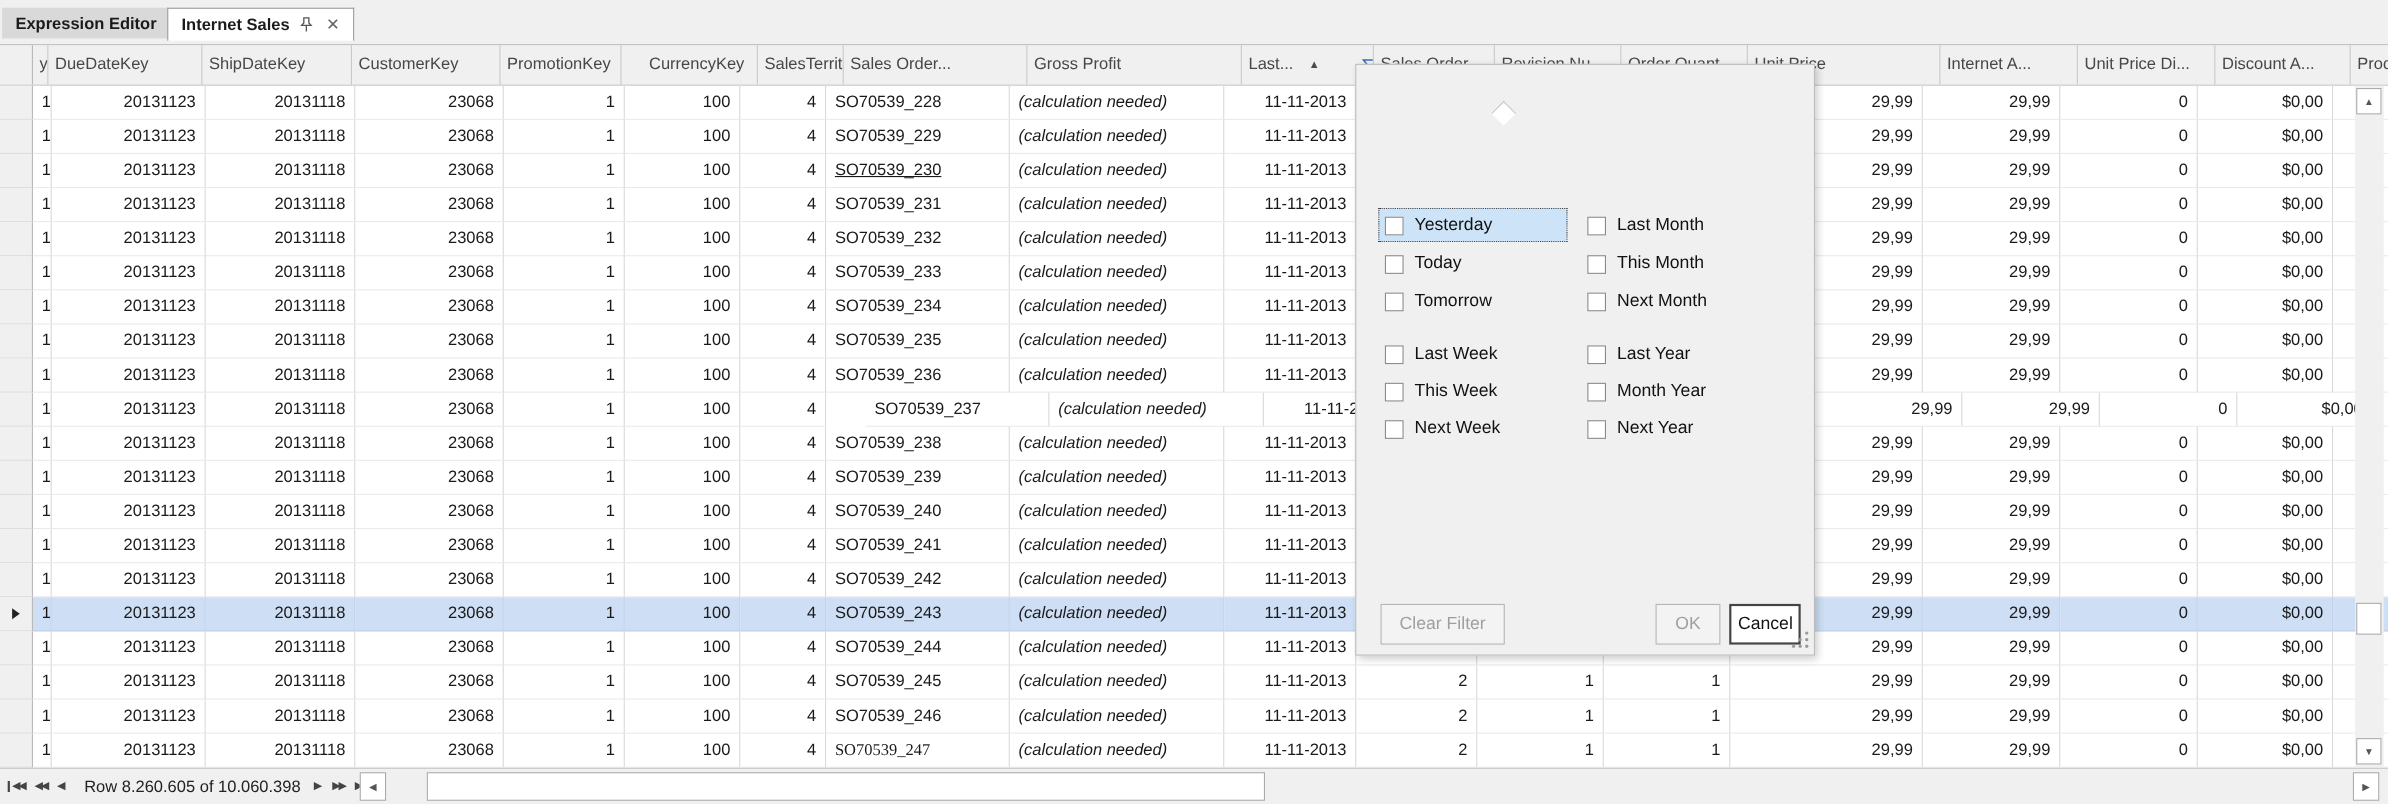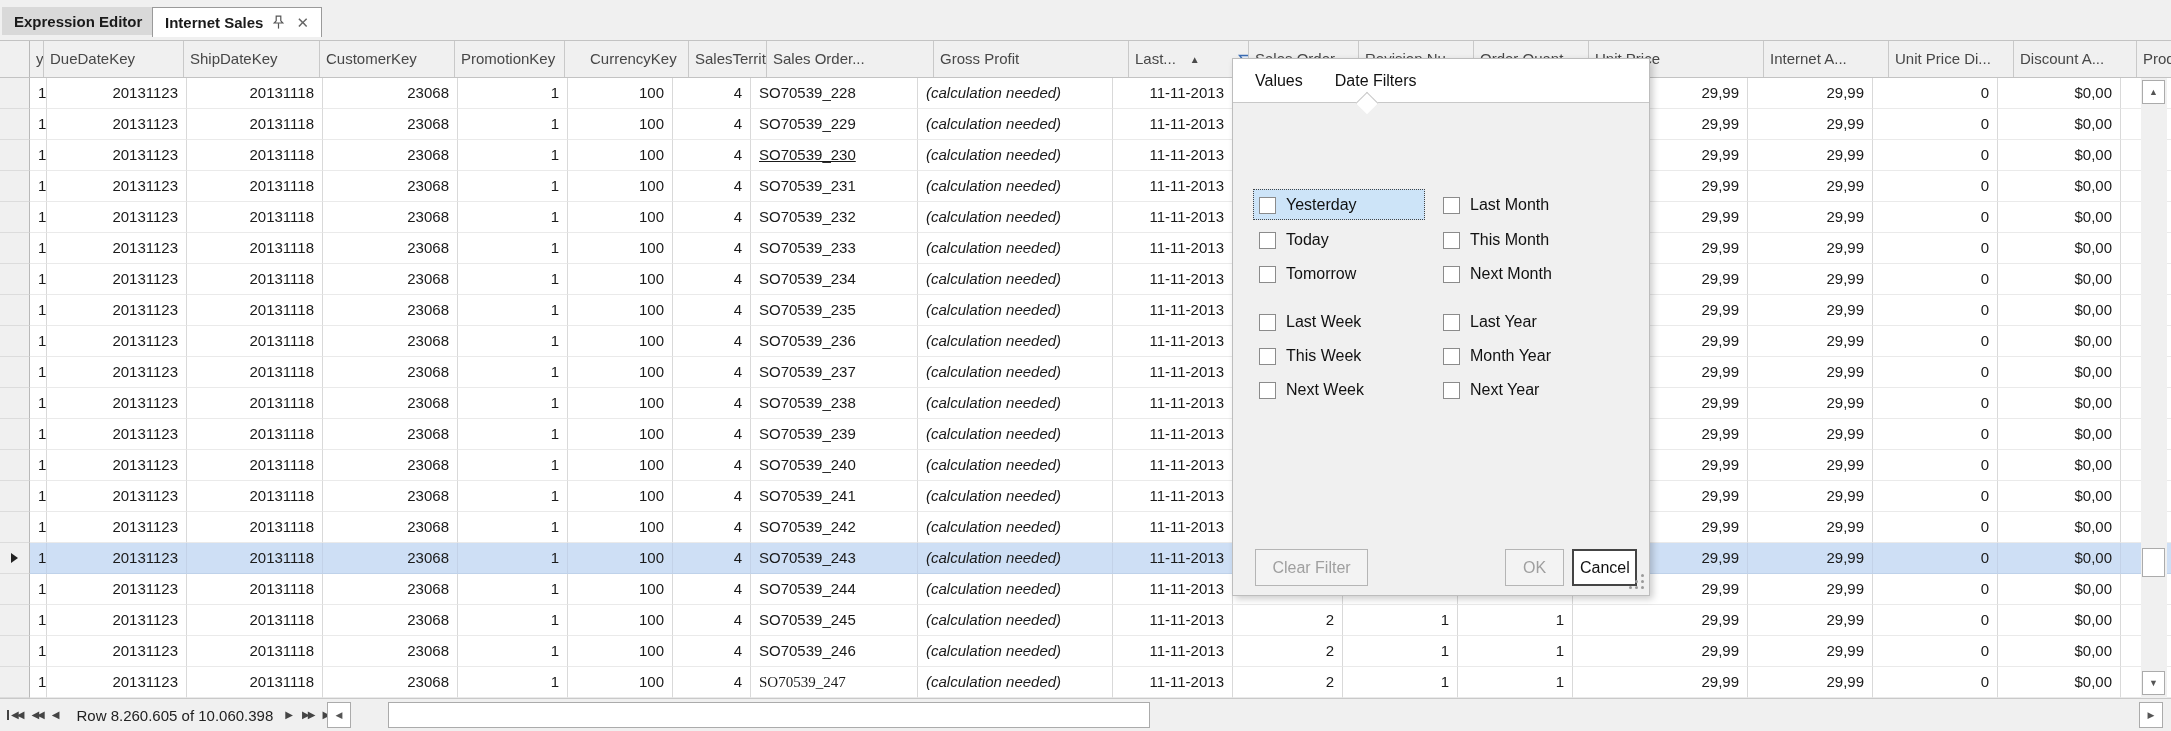--- a/index.html
+++ b/index.html
@@ -342,21 +342,21 @@
       </div>
       <div class="grow">
         <div class="gcell rowhead" style="width: 30px;"></div>
         <div class="gcell al-r" style="width: 14px;">1</div>
         <div class="gcell al-r" style="width: 140px;">20131123</div>
         <div class="gcell al-r" style="width: 136px;">20131118</div>
         <div class="gcell al-r" style="width: 135px;">23068</div>
         <div class="gcell al-r" style="width: 110px;">1</div>
         <div class="gcell al-r" style="width: 105px;">100</div>
         <div class="gcell al-r" style="width: 78px;">4</div>
-        <div class="gcell" style="width: 167px;">SO70539_237</div>
+        <div class="gcell" style="width: 167px; margin-left: 36px;">SO70539_237</div>
         <div class="gcell italic" style="width: 195px;">(calculation needed)</div>
         <div class="gcell al-r" style="width: 120px;">11-11-2013</div>
         <div class="gcell al-r" style="width: 110px;">2</div>
         <div class="gcell al-r" style="width: 115px;">1</div>
         <div class="gcell al-r" style="width: 115px;">1</div>
         <div class="gcell al-r" style="width: 175px;">29,99</div>
         <div class="gcell al-r" style="width: 125px;">29,99</div>
         <div class="gcell al-r" style="width: 125px;">0</div>
         <div class="gcell al-r" style="width: 123px;">$0,00</div>
         <div class="gcell" style="width: 53px;"></div>
@@ -576,24 +576,20 @@
     </div>
 </div>
 
 <div class="vscroll">
   <div class="sbtn" style="top:2px;">▲</div>
   <div class="vthumb"></div>
   <div class="sbtn" style="top:593px;">▼</div>
 </div>
 
 <div class="popup">
-  <div class="popup-tabs">
-    <span>Values</span>
-    <span>Date Filters</span>
-  </div>
   <div class="notch"></div>
 
 
   <div class="focus-rect"></div>
   <div id="chkgrid">
       <div class="chk-item" style="left: 26px; top: 135px;">
         <span class="chk-box"></span>
         <span class="chk-label">Yesterday</span>
       </div>
       <div class="chk-item" style="left: 26px; top: 170px;">

